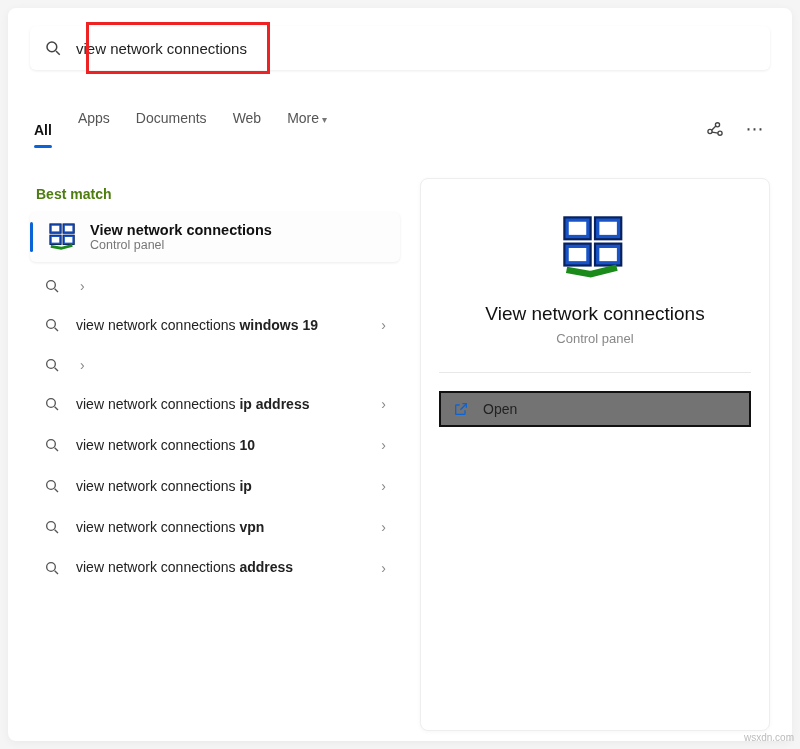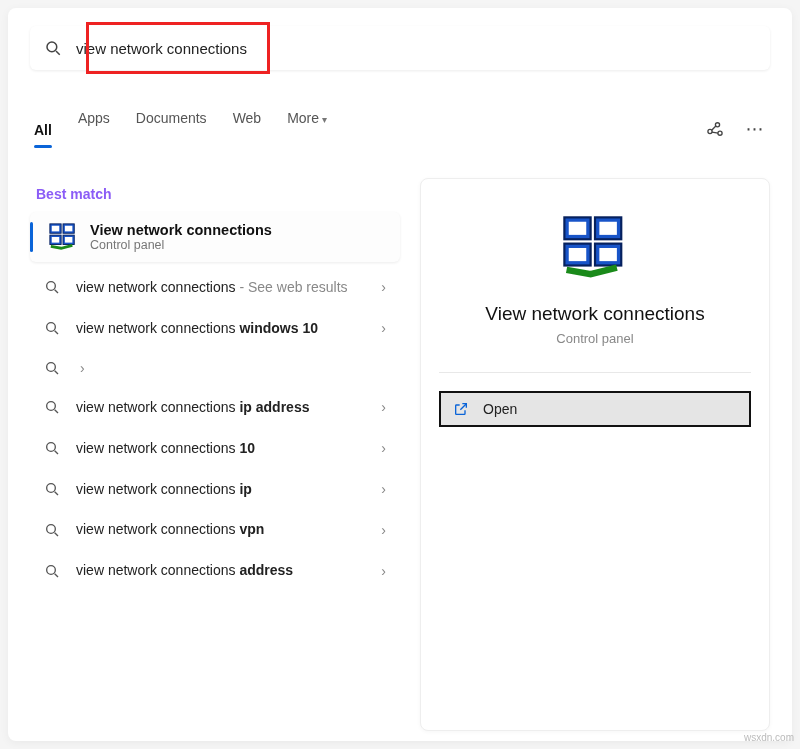--- a/index.html
+++ b/index.html
@@ -14,39 +14,39 @@
     .tabs { display: flex; gap: 26px; flex: 1;}
     .tab { font-size: 14px; color: #555; padding-bottom: 10px; cursor: pointer; position: relative; }
     .tab.active { color: #111; font-weight: 600; margin-top: 12px;}
     .tab.active::after { content: ""; position: absolute; left: 0; right: 0; bottom: 0; height: 3px; background: #0a64d8; border-radius: 2px;}
     .tab .chev { font-size: 10px; margin-left: 3px; color: #777;}
     .top-actions { display: flex; align-items: center; gap: 18px; }
     .glyph-btn { width: 22px; height: 22px; display: flex; align-items: center; justify-content: center; color: #444; cursor: pointer;}
     .dots { font-size: 18px; letter-spacing: 1px; line-height: 0;}
     .content-row { display: flex; margin-top: 14px; gap: 20px; flex: 1; min-height: 0;}
     .left-col { width: 370px; }
-    .section-h { font-size: 14px; font-weight: 600; color: #8b5cf6; margin: 8px 0 10px 6px; }
+    .section-h { font-size: 14px; font-weight: 600; color: #4d7c0f; margin: 8px 0 10px 6px; }
     .best-card { background: #fdfdfd; border-radius: 6px; box-shadow: 0 1px 3px rgba(0,0,0,.08); display: flex; align-items: center; padding: 10px 12px; position: relative;}
     .best-card::before { content: ""; position:absolute; left:0; top:10px; bottom:10px; width:3px; background:#0a64d8; border-radius:2px;}
     .best-icon { width: 30px; height: 30px; margin-right: 12px; margin-left: 6px;}
     .best-title { font-size: 14.5px; font-weight: 600; color: #111;}
     .best-sub { font-size: 12.5px; color: #777;}
     .web-list { display:flex; flex-direction:column; gap:2px; margin-top:6px;}
     .web-item { display:flex; align-items:center; padding: 10px 10px; border-radius:4px; cursor:pointer;}
     .web-item .si { width:16px; height:16px; stroke:#555; margin-right:16px; margin-left:4px; flex-shrink:0;}
     .web-text { flex:1; font-size:14px; color:#222; line-height:1.35;}
     .web-text .bold { font-weight:600;}
     .web-text .muted { color:#888;}
     .chev-right { color:#888; font-size:14px; padding:0 4px;}
     .right-col { flex:1; background:#fff; border:1px solid #eee; border-radius:8px; box-shadow: 0 1px 4px rgba(0,0,0,.04); display:flex; flex-direction:column; align-items:center; padding: 34px 18px 18px 18px; }
     .big-icon { width:70px; height:70px; margin-bottom:20px;}
     .detail-title { font-size:19px; color:#111; font-weight:400; text-align:center;}
     .detail-sub { font-size:13px; color:#888; margin-top:6px;}
     .divider { height:1px; background:#e8e8e8; width:100%; margin:26px 0 18px 0;}
-    .open-btn { width:100%; border:2px solid #111; background:#e5e5e5; display:flex; align-items:center; padding:8px 12px; cursor:pointer; font-size:14px; color:#222;}
+    .open-btn { width:100%; border:2px solid #111; background:#737373; display:flex; align-items:center; padding:8px 12px; cursor:pointer; font-size:14px; color:#222;}
     .open-icon { width:16px; height:16px; margin-right:14px; stroke:#0a64d8; fill:none;}
     .watermark { position:absolute; right:6px; bottom:6px; font-size:10px; color:#bbb;}
   </style>
 </head>
 <body>
 
 <div class="window">
 
   <div class="searchbar-wrap">
     <div class="searchbar">
@@ -101,29 +101,28 @@
           <div class="best-sub">Control panel</div>
         </div>
       </div>
 
       <div class="web-list" id="web-list">
           <div class="web-item">
             <svg class="si" viewBox="0 0 24 24" fill="none" stroke-width="2">
               <circle cx="10.5" cy="10.5" r="6.5"></circle>
               <line x1="16" y1="16" x2="21" y2="21"></line>
             </svg>
-            <div class="web-text"><span>view network connections</span><span class="muted"> - See web results</span></div>
-            <div class="chev-right">›</div>
-          </div>
-          <div class="web-item">
-            <svg class="si" viewBox="0 0 24 24" fill="none" stroke-width="2">
-              <circle cx="10.5" cy="10.5" r="6.5"></circle>
-              <line x1="16" y1="16" x2="21" y2="21"></line>
-            </svg>
-            <div class="web-text"><span>view network connections </span><span class="bold">windows 10</span></div>
+            <div class="chev-right">›</div>
+          </div>
+          <div class="web-item">
+            <svg class="si" viewBox="0 0 24 24" fill="none" stroke-width="2">
+              <circle cx="10.5" cy="10.5" r="6.5"></circle>
+              <line x1="16" y1="16" x2="21" y2="21"></line>
+            </svg>
+            <div class="web-text"><span>view network connections </span><span class="bold">windows 19</span></div>
             <div class="chev-right">›</div>
           </div>
           <div class="web-item">
             <svg class="si" viewBox="0 0 24 24" fill="none" stroke-width="2">
               <circle cx="10.5" cy="10.5" r="6.5"></circle>
               <line x1="16" y1="16" x2="21" y2="21"></line>
             </svg>
             <div class="chev-right">›</div>
           </div>
           <div class="web-item">

